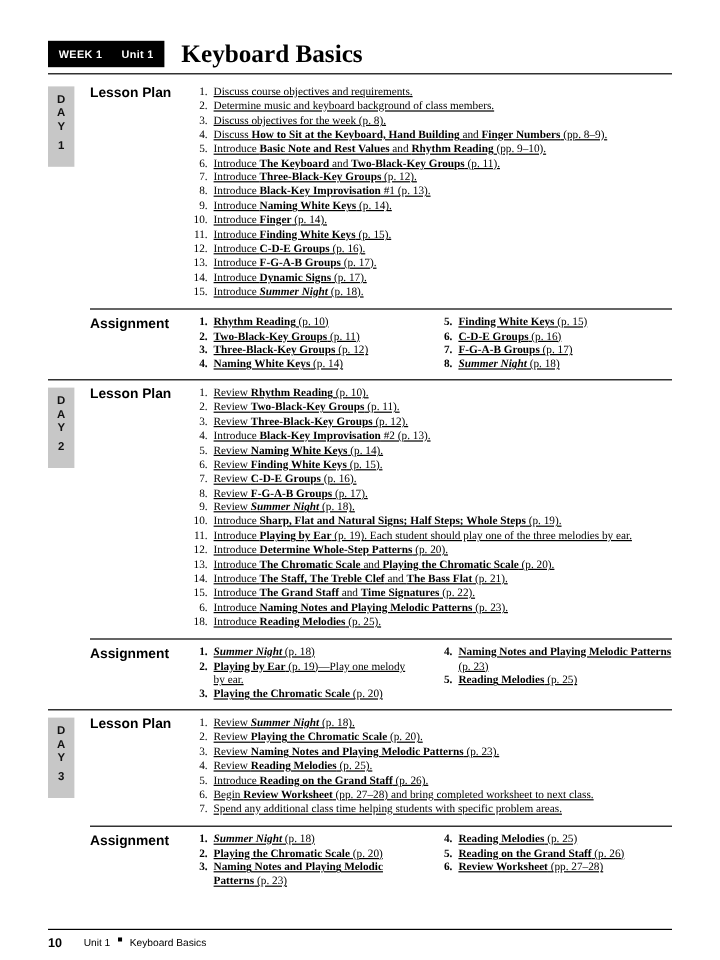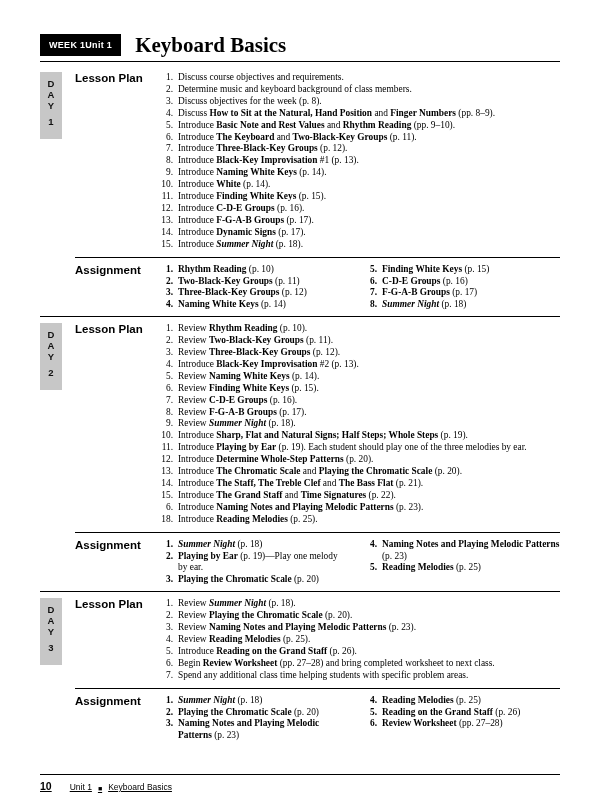--- a/index.html
+++ b/index.html
@@ -2,46 +2,46 @@
 <html><head>
 <meta charset="utf-8">
 <style>
   html,body{margin:0;padding:0;background:#e8e8e8;}
   .page{position:relative;width:600px;height:800px;box-sizing:border-box;
         padding:34px 40px 0;background:#fff;color:#000;overflow:hidden;
         font-family:"Liberation Serif",serif;}
   
   header{display:flex;align-items:center;gap:14px;margin-bottom:4px;}
   .badge{background:#000;color:#fff;font:bold 9px "Liberation Sans",sans-serif;
-         padding:6px 9px;display:flex;letter-spacing:.3px;white-space:nowrap;text-align:center;}
+         padding:6px 9px;display:flex;gap:16px;letter-spacing:.3px;white-space:nowrap;text-align:center;}
   h1{font-family:"Liberation Serif",serif;font-weight:bold;font-size:21px;margin:0;line-height:1;}
   .header-rule{border-top:1px solid #000;margin:5px 0 10px;}
   
   .day{display:flex;}
   .daybar{flex:0 0 22px;align-self:flex-start;background:#c7c7c7;display:flex;
           flex-direction:column;align-items:center;padding:6px 0 12px;
           font:bold 9.5px "Liberation Sans",sans-serif;color:#111;}
   .daybar .ch{line-height:11px;}
   .daybar .gap{height:5px;}
   .day-content{flex:1;margin-left:13px;}
   .row{display:flex;align-items:flex-start;}
   .colhead{flex:0 0 82px;font:bold 11.5px "Liberation Sans",sans-serif;margin:0;line-height:12px;}
   .lesson-list{flex:1;}
   .item{display:flex;font-size:9.4px;line-height:11.9px;}
   .item .num{flex:0 0 16px;text-align:right;margin-right:5px;}
   .num.b{font-weight:bold;}
-  .txt{flex:1;}
+  .txt{flex:1;text-decoration:underline;}
   .assign-cols{flex:1;display:grid;grid-template-columns:192px 1fr;column-gap:12px;}
   .assign-rule{border-top:1px solid #000;margin:6px 0;}
   .day-rule{border-top:1px solid #000;margin:5px 0 6px;}
   
   footer{position:absolute;left:40px;right:40px;bottom:8px;}
   .footer-rule{border-top:1px solid #000;margin-bottom:5px;}
-  .footer-text{display:flex;align-items:flex-end;gap:6px;
-               font:8.5px "Liberation Sans",sans-serif;text-decoration:underline;}
+  .footer-text{display:flex;align-items:flex-start;gap:6px;
+               font:8.5px "Liberation Sans",sans-serif;}
   .pagenum{font:bold 10.5px "Liberation Sans",sans-serif;margin-right:12px;}
   .sq{font-size:7px;line-height:1;}
 </style>
 </head>
 <body>
 
 <div class="page">
 
   <header>
     <div class="badge">
@@ -72,21 +72,21 @@
               <div class="item">
                 <span class="num">2.</span>
                 <span class="txt">Determine music and keyboard background of class members.</span>
               </div>
               <div class="item">
                 <span class="num">3.</span>
                 <span class="txt">Discuss objectives for the week (p. 8).</span>
               </div>
               <div class="item">
                 <span class="num">4.</span>
-                <span class="txt">Discuss <b>How to Sit at the Natural, Hand Position</b> and <b>Finger Numbers</b> (pp. 8–9).</span>
+                <span class="txt">Discuss <b>How to Sit at the Keyboard, Hand Building</b> and <b>Finger Numbers</b> (pp. 8–9).</span>
               </div>
               <div class="item">
                 <span class="num">5.</span>
                 <span class="txt">Introduce <b>Basic Note and Rest Values</b> and <b>Rhythm Reading</b> (pp. 9–10).</span>
               </div>
               <div class="item">
                 <span class="num">6.</span>
                 <span class="txt">Introduce <b>The Keyboard</b> and <b>Two-Black-Key Groups</b> (p. 11).</span>
               </div>
               <div class="item">
@@ -96,21 +96,21 @@
               <div class="item">
                 <span class="num">8.</span>
                 <span class="txt">Introduce <b>Black-Key Improvisation</b> #1 (p. 13).</span>
               </div>
               <div class="item">
                 <span class="num">9.</span>
                 <span class="txt">Introduce <b>Naming White Keys</b> (p. 14).</span>
               </div>
               <div class="item">
                 <span class="num">10.</span>
-                <span class="txt">Introduce <b>White</b> (p. 14).</span>
+                <span class="txt">Introduce <b>Finger</b> (p. 14).</span>
               </div>
               <div class="item">
                 <span class="num">11.</span>
                 <span class="txt">Introduce <b>Finding White Keys</b> (p. 15).</span>
               </div>
               <div class="item">
                 <span class="num">12.</span>
                 <span class="txt">Introduce <b>C-D-E Groups</b> (p. 16).</span>
               </div>
               <div class="item">

